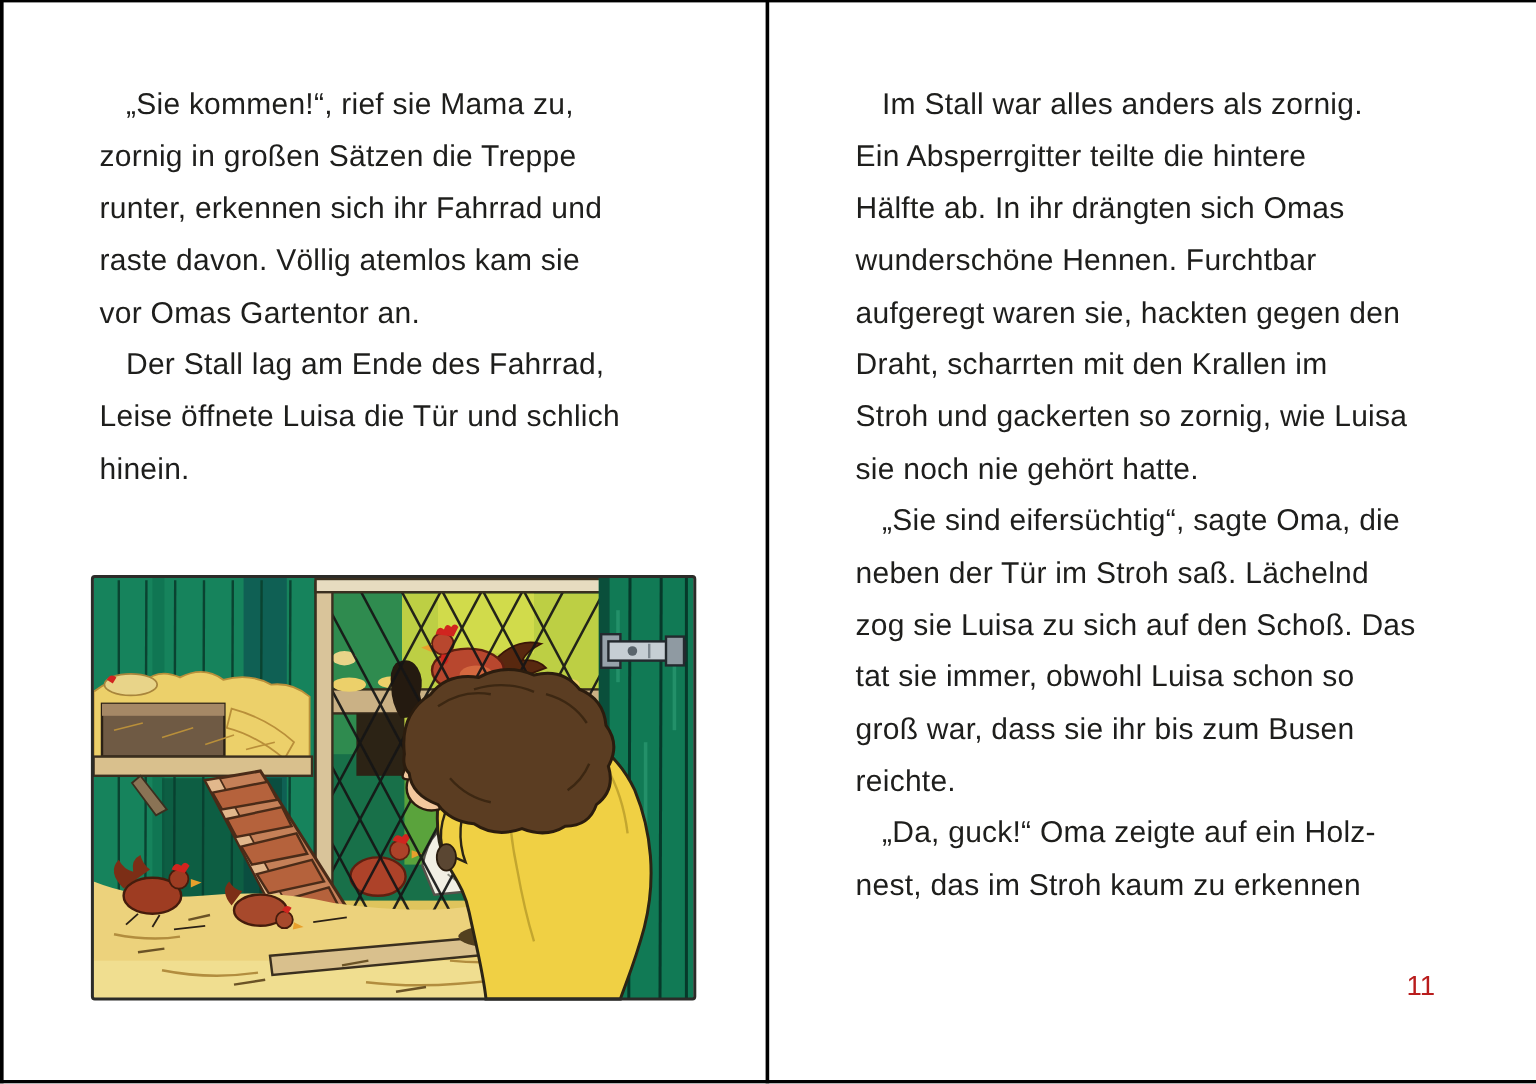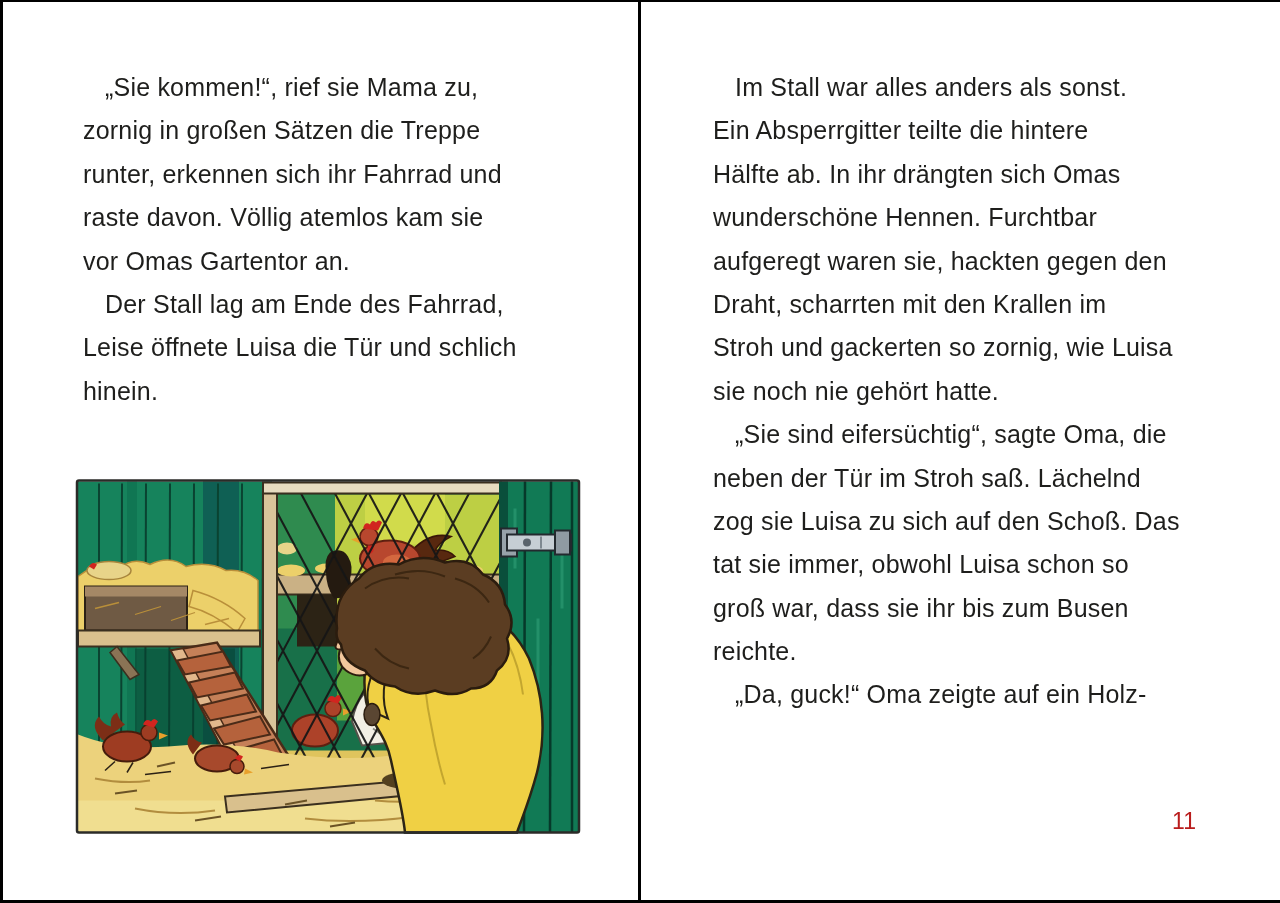--- a/index.html
+++ b/index.html
@@ -265,30 +265,31 @@
         <path d="M398,180 q12,-8 18,-22"></path>
       </g>
     </g>
 
     <rect x="2" y="2" width="502" height="352" fill="none" stroke="#2b2b28" stroke-width="2.5" rx="2"></rect>
   </svg>
 </div>
 
 <div class="page" id="page-right">
   <div class="textblock" id="right-text">
-    <div class="tline indent">Im Stall war alles anders als sonst.</div>
+    <div class="tline indent">Im Stall war alles anders als zornig.</div>
     <div class="tline">Ein Absperrgitter teilte die hintere</div>
     <div class="tline">Hälfte ab. In ihr drängten sich Omas</div>
     <div class="tline">wunderschöne Hennen. Furchtbar</div>
     <div class="tline">aufgeregt waren sie, hackten gegen den</div>
     <div class="tline">Draht, scharrten mit den Krallen im</div>
     <div class="tline">Stroh und gackerten so zornig, wie Luisa</div>
     <div class="tline">sie noch nie gehört hatte.</div>
     <div class="tline indent">„Sie sind eifersüchtig“, sagte Oma, die</div>
     <div class="tline">neben der Tür im Stroh saß. Lächelnd</div>
     <div class="tline">zog sie Luisa zu sich auf den Schoß. Das</div>
     <div class="tline">tat sie immer, obwohl Luisa schon so</div>
     <div class="tline">groß war, dass sie ihr bis zum Busen</div>
     <div class="tline">reichte.</div>
     <div class="tline indent">„Da, guck!“ Oma zeigte auf ein Holz-</div>
+    <div class="tline">nest, das im Stroh kaum zu erkennen</div>
   </div>
   <div id="page-num">11</div>
 </div>
 
 </body></html>

